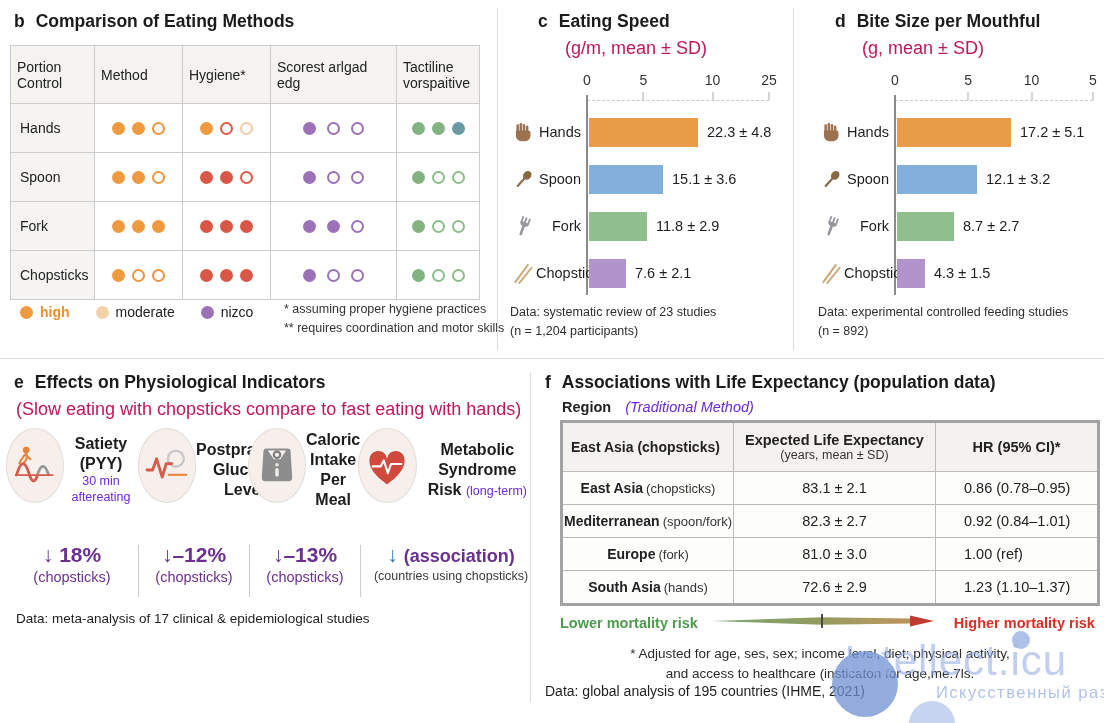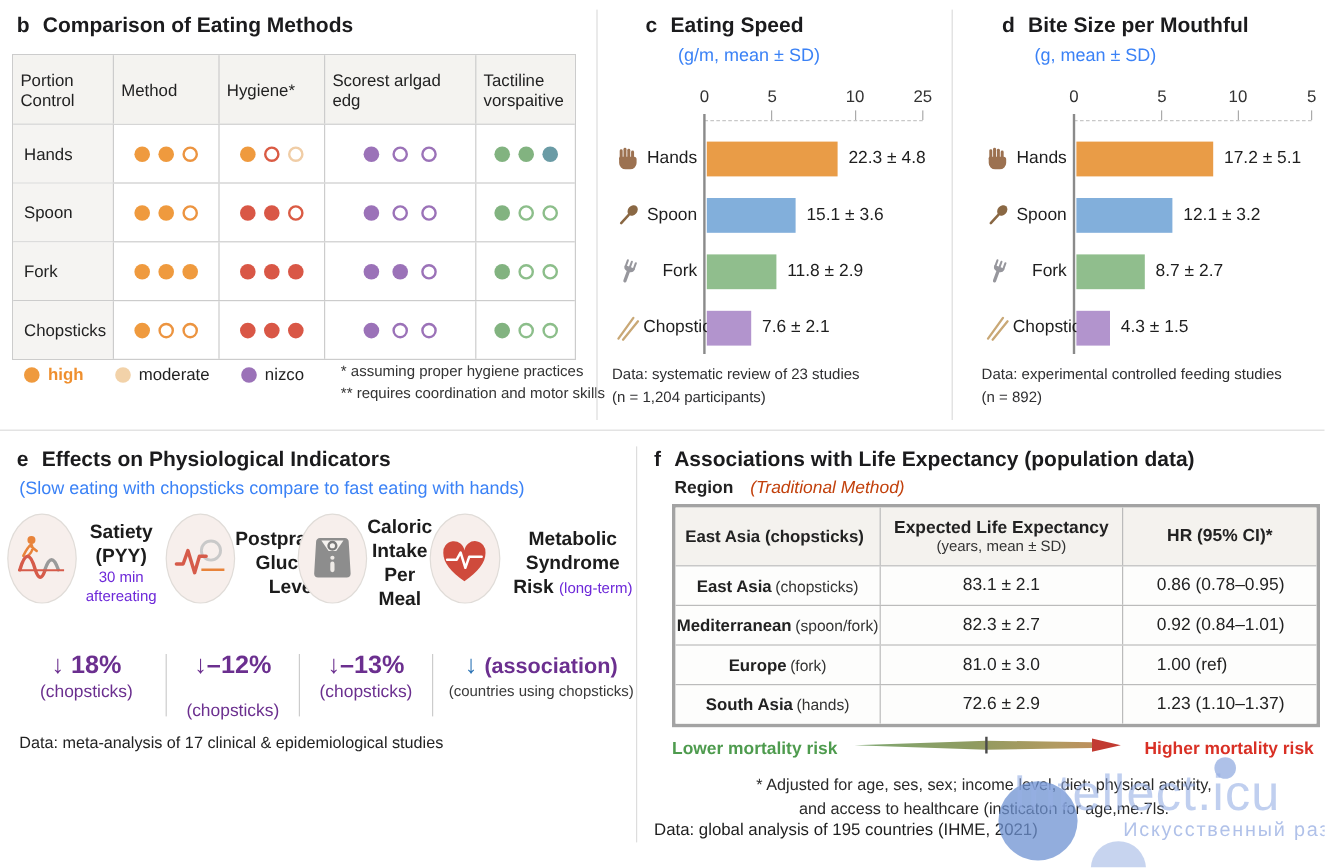--- a/index.html
+++ b/index.html
@@ -1,21 +1,21 @@
 <!DOCTYPE html>
 <html><head>
 <meta charset="utf-8">
 <style>
   html,body{margin:0;padding:0;background:#fff;}
   .figure{position:relative;width:1104px;height:723px;background:#ffffff;overflow:hidden;
           font-family:"Liberation Sans",sans-serif;color:#222;}
   .abs{position:absolute;}
   .ptitle{font-size:17.5px;font-weight:700;color:#1b1b1d;white-space:nowrap;}
   .plabel{font-weight:700;margin-right:11px;}
-  .psub{font-size:15px;color:#3b82f6;}
+  .psub{font-size:18px;color:#be185d;}
   .divider-v{position:absolute;width:1px;background:#ddd;}
   .divider-h{position:absolute;height:1px;background:#ddd;}
 
   
   .btable{position:absolute;left:10px;top:45px;width:468px;border:1px solid #ccc;font-size:14px;}
   .btable .hrow{display:grid;grid-template-columns:83px 88px 88px 126px 83px;background:#f4f3f0;}
   .btable .brow{display:grid;grid-template-columns:83px 88px 88px 126px 83px;border-top:1px solid #ccc;}
   .btable .cell{border-left:1px solid #ccc;display:flex;align-items:center;justify-content:center;gap:7px;}
   .btable .cell:first-child{border-left:none;}
   .btable .hcell{padding:8px 6px;min-height:41px;align-items:center;justify-content:flex-start;text-align:left;
@@ -443,21 +443,21 @@
           <div><b>Risk</b> <span class="e-sub">(long-term)</span></div>
         </div>
       </div>
     </div>
   <div class="e-stats" id="e-stats" style="left:6px;">
       <div class="e-stat" style="width: 132px;">
         <div class="big">↓ 18%</div>
         <div class="sub">(chopsticks)</div>
       </div>
       <div class="e-sep"></div>
-      <div class="e-stat" style="width: 110px; gap: 16px;">
+      <div class="e-stat" style="width: 110px;">
         <div class="big">↓–12%</div>
         <div class="sub">(chopsticks)</div>
       </div>
       <div class="e-sep"></div>
       <div class="e-stat" style="width: 110px;">
         <div class="big">↓–13%</div>
         <div class="sub">(chopsticks)</div>
       </div>
       <div class="e-sep"></div>
       <div class="e-stat" style="width: 180px;">
@@ -465,21 +465,21 @@
         <div class="sub" style="color: rgb(58, 58, 58); font-size: 12.5px;">(countries using chopsticks)</div>
       </div>
     </div>
   <div class="e-note">Data: meta-analysis of 17 clinical &amp; epidemiological studies</div>
 
   <div class="divider-v" style="left:530px;top:372px;height:330px;"></div>
 
   <div class="abs ptitle" style="left:545px;top:372px;"><span class="plabel">f</span><span>Associations with Life Expectancy (population data)</span></div>
   <div class="abs" style="left:562px;top:399px;font-size:14.5px;">
     <b>Region</b>
-    <i style="margin-left:10px;color:#c2410c;">(Traditional Method)</i>
+    <i style="margin-left:10px;color:#6d28d9;">(Traditional Method)</i>
   </div>
 
   <div class="ftable">
     <div class="hrow">
       <div class="fc" style="justify-content:center;">
           <b style="font-size:14px;">East Asia (chopsticks)</b>
         </div>
       <div class="fc c2">
         <span class="fhead-b">Expected Life Expectancy</span>
         <span class="fhead-s">(years, mean ± SD)</span>

